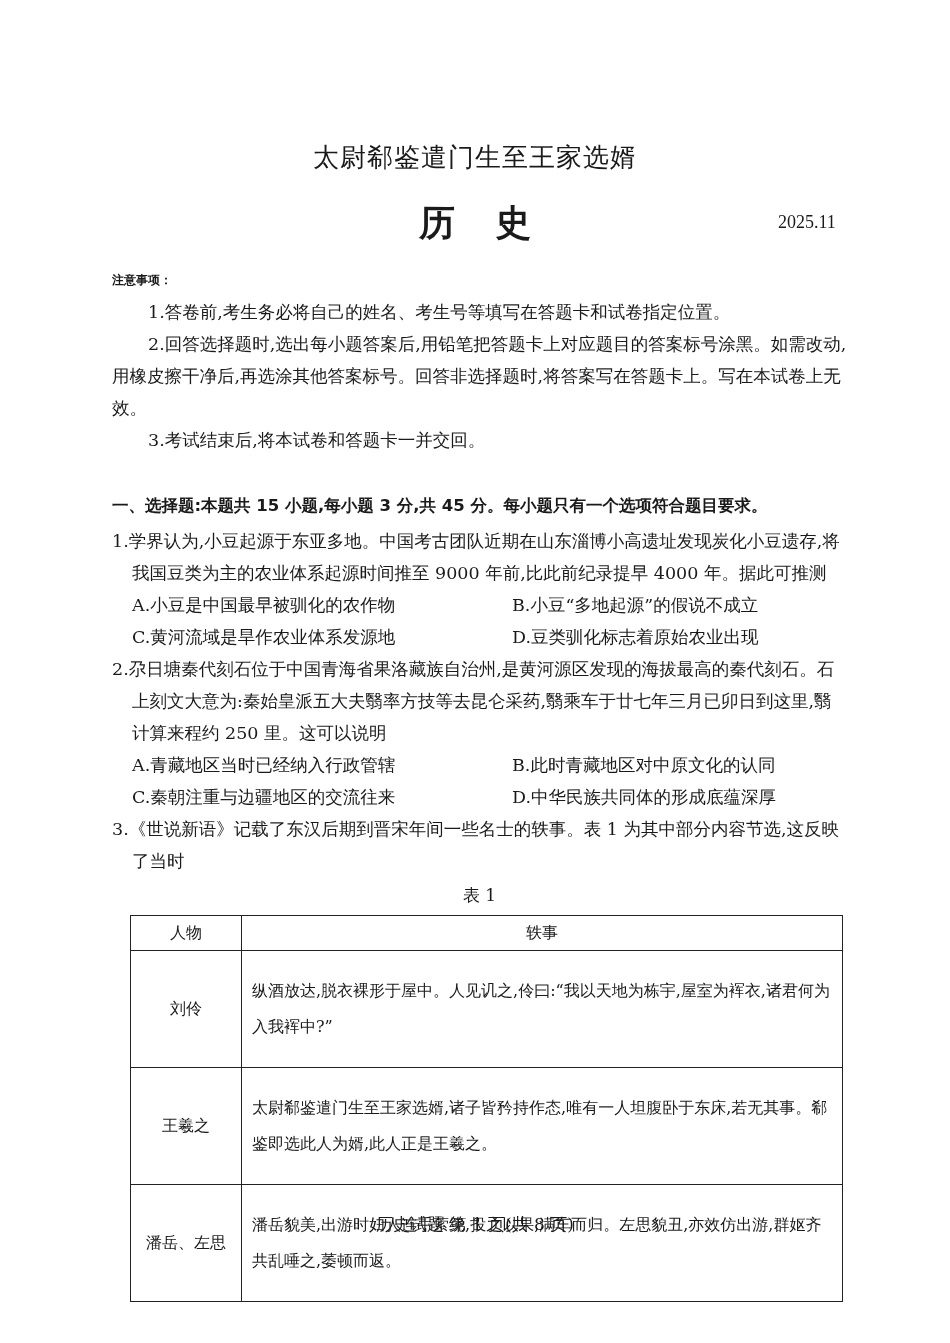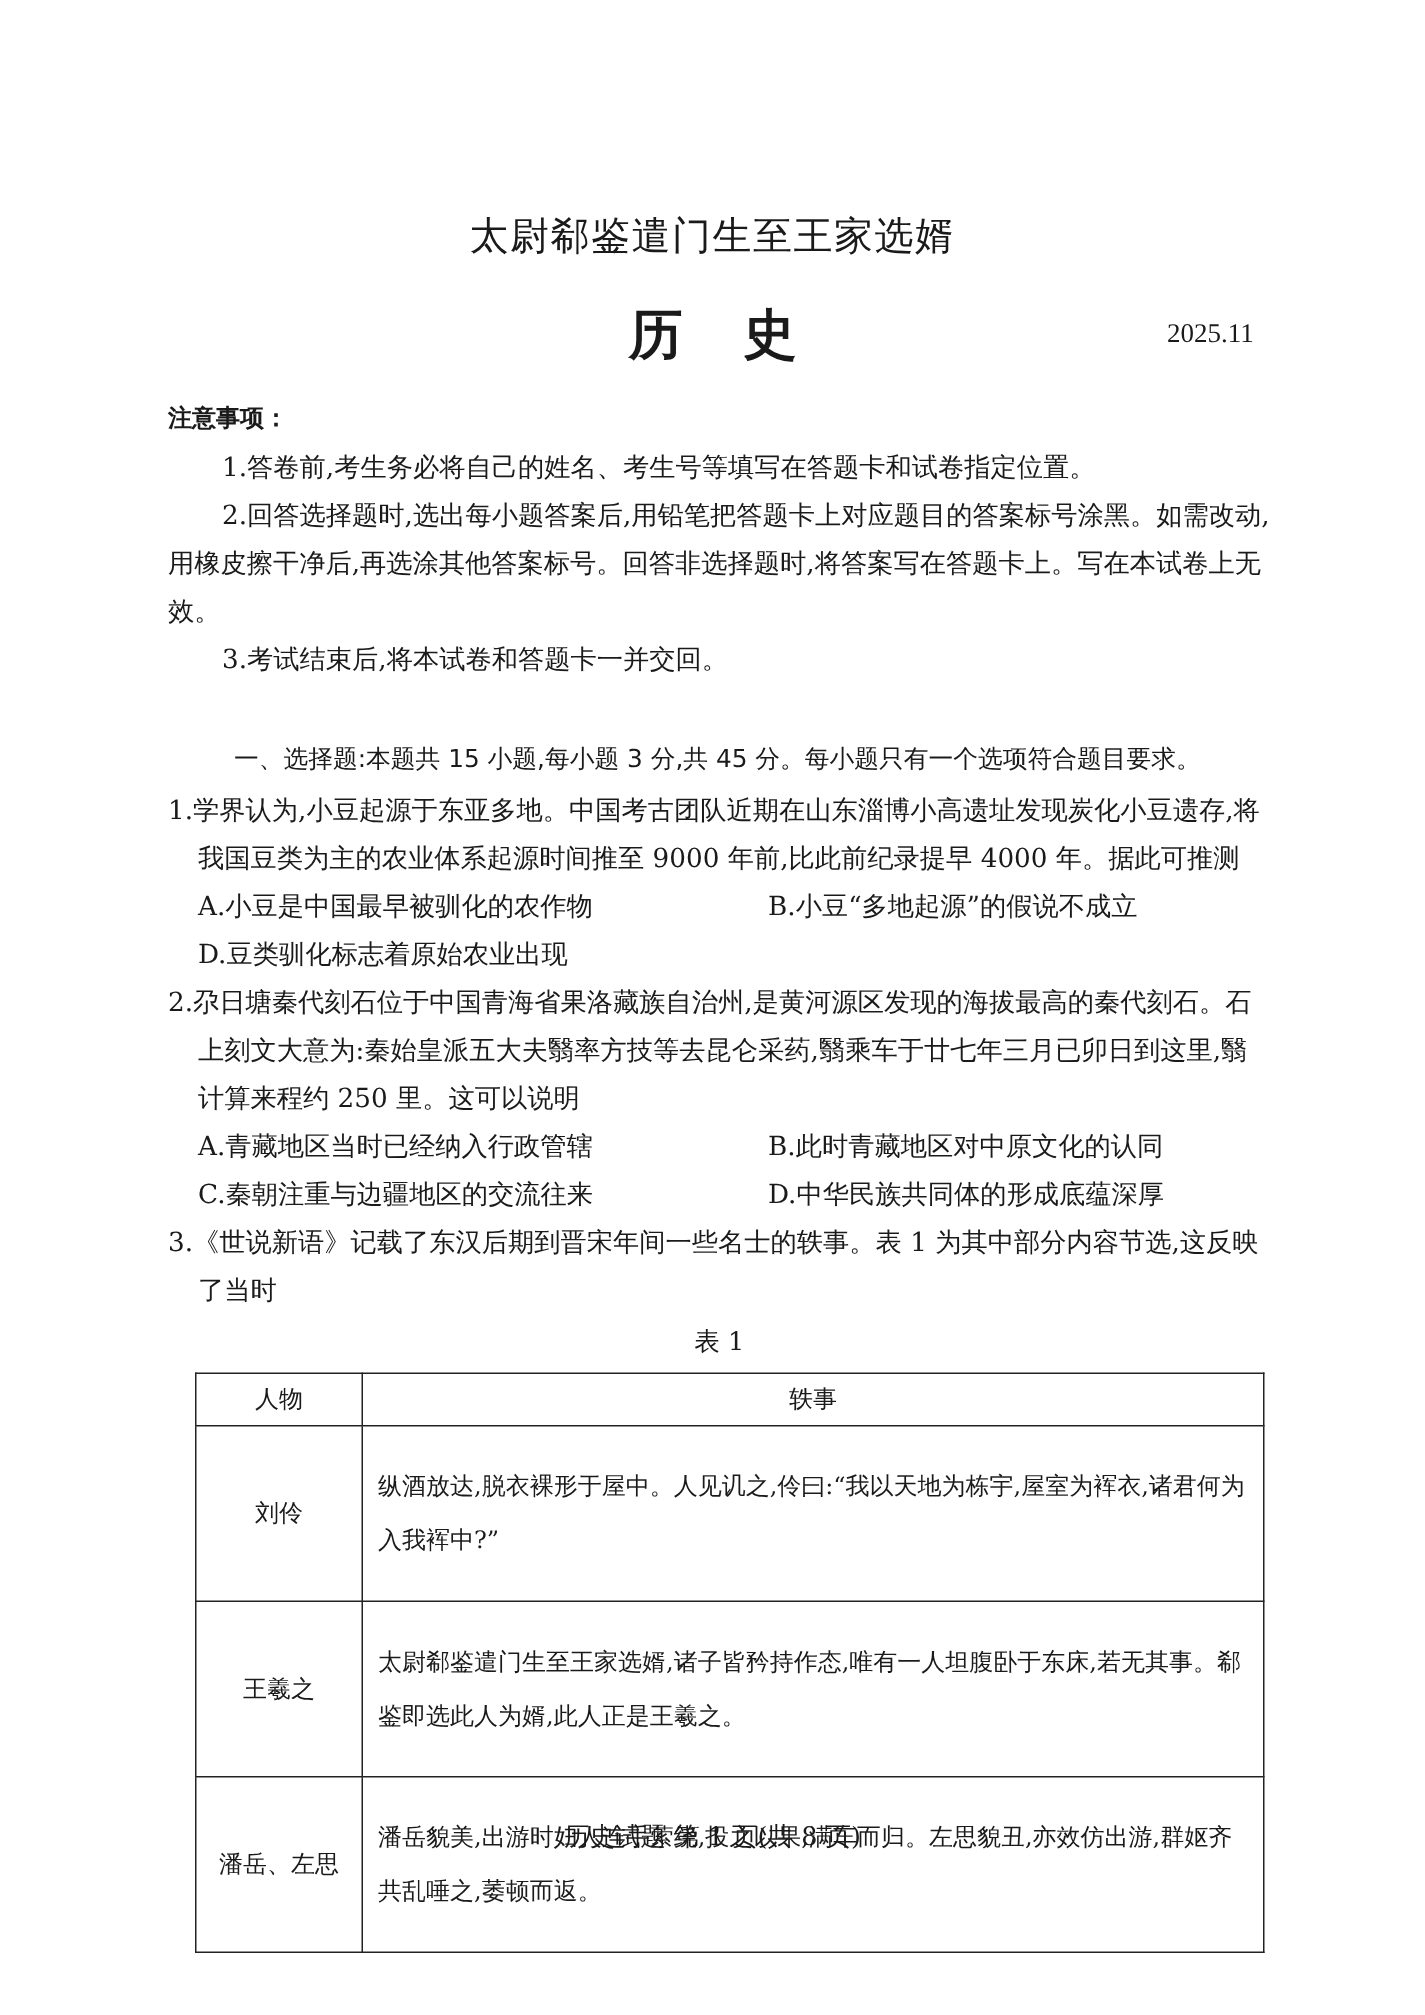--- a/index.html
+++ b/index.html
@@ -15,25 +15,25 @@
   .subject {
     position: absolute; top: 199px; left: 0; width: 950px; text-align: center;
     font-size: 36px; font-weight: bold; font-family: "DejaVu Sans", sans-serif;
     letter-spacing: 40px; text-indent: 40px;
   }
   .date {
     position: absolute; top: 212px; left: 778px;
     font-size: 18px; font-family: "Liberation Serif", serif;
   }
   .notes { position: absolute; top: 264px; left: 112px; width: 735px; font-size: 17.5px; line-height: 32px; }
-  .notes-heading { font-weight: bold; font-family: Liberation Sans, sans-serif; font-size: 16px; }
+  .notes-heading { font-weight: bold; font-family: Liberation Sans, sans-serif; font-size: 12px; }
   .note { text-indent: 36px; }
   .section-heading {
     position: absolute; top: 495px; left: 112px; width: 740px;
-    font-size: 16.5px; font-weight: normal; font-family: "DejaVu Sans", sans-serif; white-space: nowrap; margin-left: 44px;
+    font-size: 16.5px; font-weight: bold; font-family: "DejaVu Sans", sans-serif; white-space: nowrap;
   }
   .questions { position: absolute; top: 525px; left: 112px; width: 735px; font-size: 17.5px; line-height: 32px; }
   .q-stem { padding-left: 20px; text-indent: -20px; }
   .options { display: grid; grid-template-columns: 380px 360px; padding-left: 20px; }
   .table-caption { text-align: center; font-size: 17px; margin-top: 2px; }
   table.data-table {
     margin-top: 4px; margin-left: 18px; width: 713px; border-collapse: collapse; font-size: 16px;
   }
   table.data-table th, table.data-table td { border: 1.5px solid #222; }
   table.data-table th { font-weight: normal; height: 30px; margin-left: 20px; }
@@ -59,20 +59,21 @@
 </div>
 
 <div class="section-heading">一、选择题:本题共 15 小题,每小题 3 分,共 45 分。每小题只有一个选项符合题目要求。</div>
 
 <div class="questions">
   <div>
     <div class="q-stem">1.学界认为,小豆起源于东亚多地。中国考古团队近期在山东淄博小高遗址发现炭化小豆遗存,将我国豆类为主的农业体系起源时间推至 9000 年前,比此前纪录提早 4000 年。据此可推测</div>
     <div class="options">
       <div>A.小豆是中国最早被驯化的农作物</div>
       <div>B.小豆“多地起源”的假说不成立</div>
+      <div>C.黄河流域是旱作农业体系发源地</div>
       <div>D.豆类驯化标志着原始农业出现</div>
     </div>
   </div>
 
   <div>
     <div class="q-stem">2.尕日塘秦代刻石位于中国青海省果洛藏族自治州,是黄河源区发现的海拔最高的秦代刻石。石上刻文大意为:秦始皇派五大夫翳率方技等去昆仑采药,翳乘车于廿七年三月已卯日到这里,翳计算来程约 250 里。这可以说明</div>
     <div class="options">
       <div>A.青藏地区当时已经纳入行政管辖</div>
       <div>B.此时青藏地区对中原文化的认同</div>
       <div>C.秦朝注重与边疆地区的交流往来</div>

